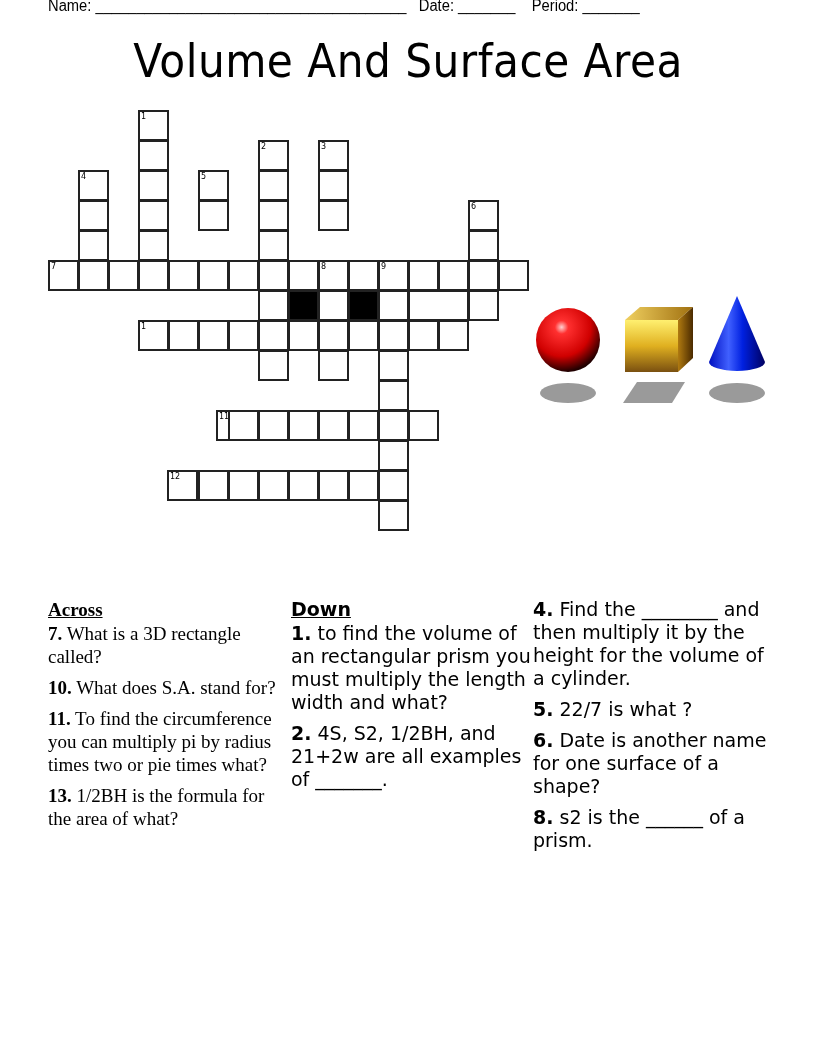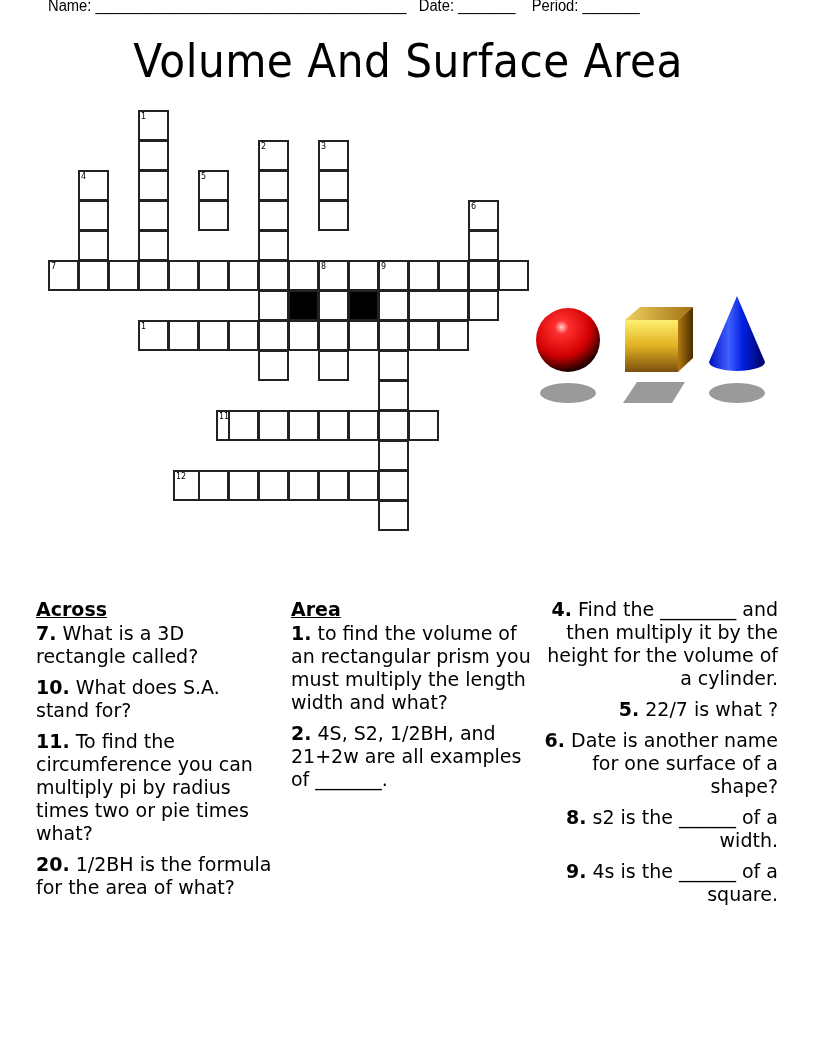--- a/index.html
+++ b/index.html
@@ -31,23 +31,23 @@
 
   .shapes { position: absolute; left: 530px; top: 290px; width: 250px; height: 120px; }
 
   .clues {
     position: absolute; top: 598px;
     font-family: "DejaVu Sans", sans-serif; font-size: 19px; line-height: 23px;
   }
   .clues .col-title { font-weight: bold; text-decoration: underline; display: block; margin-bottom: 1px; }
   .clue { margin-bottom: 8px; }
   .clue .cn { font-weight: bold; }
-  #col-across { left: 36px; width: 240px; }
+  #col-across { left: 48px; width: 240px; font-family: Liberation Serif, serif; }
   #col-down { left: 291px; width: 240px; }
-  #col-down2 { left: 533px; width: 245px; text-align: right; }
+  #col-down2 { left: 533px; width: 245px; }
 </style>
 </head>
 <body>
 
 <div class="header-line">Name: ______________________________________   Date: _______    Period: _______</div>
 <div class="title">Volume And Surface Area</div>
 
 <div class="grid" id="grid">
     <div class="cell" style="left: 90px; top: 0px;">
       <span class="num">1</span>
@@ -130,21 +130,21 @@
       <span class="num">11</span>
     </div>
     <div class="cell" style="left: 180px; top: 300px;"></div>
     <div class="cell" style="left: 210px; top: 300px;"></div>
     <div class="cell" style="left: 240px; top: 300px;"></div>
     <div class="cell" style="left: 270px; top: 300px;"></div>
     <div class="cell" style="left: 300px; top: 300px;"></div>
     <div class="cell" style="left: 330px; top: 300px;"></div>
     <div class="cell" style="left: 360px; top: 300px;"></div>
     <div class="cell" style="left: 330px; top: 330px;"></div>
-    <div class="cell" style="left: 125px; top: 360px;">
+    <div class="cell" style="left: 119px; top: 360px;">
       <span class="num">12</span>
     </div>
     <div class="cell" style="left: 150px; top: 360px;"></div>
     <div class="cell" style="left: 180px; top: 360px;"></div>
     <div class="cell" style="left: 210px; top: 360px;"></div>
     <div class="cell" style="left: 240px; top: 360px;"></div>
     <div class="cell" style="left: 270px; top: 360px;"></div>
     <div class="cell" style="left: 300px; top: 360px;"></div>
     <div class="cell" style="left: 330px; top: 360px;"></div>
     <div class="cell" style="left: 330px; top: 390px;"></div>
@@ -194,28 +194,27 @@
       <ellipse cx="207" cy="103" rx="28" ry="10" fill="#9a9a9a"></ellipse>
     </g>
   </svg>
 </div>
 
 <div class="clues" id="col-across">
   <span class="col-title">Across</span>
   <div class="clue"><span class="cn">7.</span><span> What is a 3D rectangle called?</span></div>
   <div class="clue"><span class="cn">10.</span><span> What does S.A. stand for?</span></div>
   <div class="clue"><span class="cn">11.</span><span> To find the circumference you can multiply pi by radius times two or pie times what?</span></div>
-  <div class="clue"><span class="cn">20.</span><span> 1/2BH is the formula for the area of what?</span></div>
+  <div class="clue"><span class="cn">13.</span><span> 1/2BH is the formula for the area of what?</span></div>
 </div>
 
 <div class="clues" id="col-down">
-  <span class="col-title">Area</span>
+  <span class="col-title">Down</span>
   <div class="clue"><span class="cn">1.</span><span> to find the volume of an rectangular prism you must multiply the length width and what?</span></div>
   <div class="clue"><span class="cn">2.</span><span> 4S, S2, 1/2BH, and 21+2w are all examples of _______.</span></div>
 </div>
 
 <div class="clues" id="col-down2">
   <div class="clue"><span class="cn">4.</span><span> Find the ________ and then multiply it by the height for the volume of a cylinder.</span></div>
   <div class="clue"><span class="cn">5.</span><span> 22/7 is what ?</span></div>
   <div class="clue"><span class="cn">6.</span><span> Date is another name for one surface of a shape?</span></div>
-  <div class="clue"><span class="cn">8.</span><span> s2 is the ______ of a width.</span></div>
-  <div class="clue"><span class="cn">9.</span><span> 4s is the ______ of a square.</span></div>
+  <div class="clue"><span class="cn">8.</span><span> s2 is the ______ of a prism.</span></div>
 </div>
 
 </body></html>

